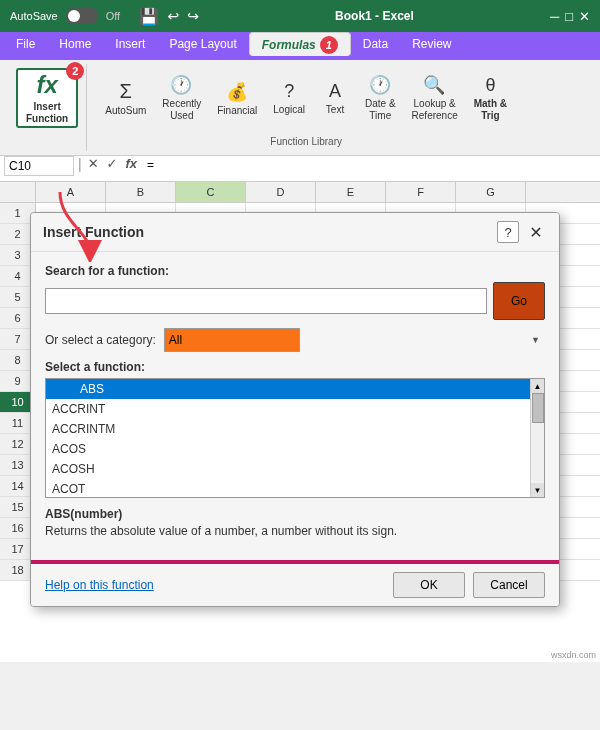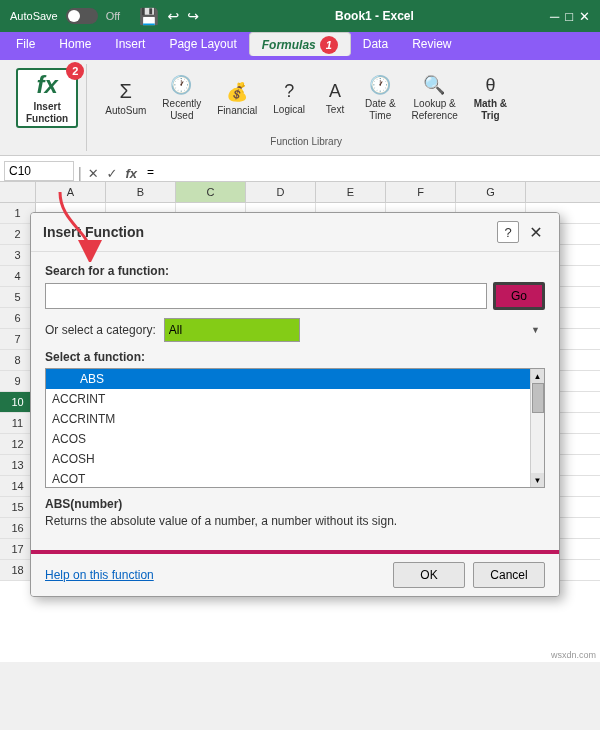--- a/index.html
+++ b/index.html
@@ -124,21 +124,21 @@
       color: #333;
       background: transparent;
       text-align: center;
     }
 
     
     .formula-bar {
       background: white;
       border-bottom: 1px solid #ccc;
       display: flex;
-      align-items: flex-end;
+      align-items: flex-start;
       height: 26px;
       padding: 0 4px;
       gap: 4px;
     }
     .cell-name-box {
       width: 70px;
       border: 1px solid #ccc;
       padding: 2px 4px;
       font-size: 12px;
       height: 20px;
@@ -264,42 +264,42 @@
     .search-input {
       flex: 1;
       height: 26px;
       border: 1px solid #999;
       padding: 2px 4px;
       font-size: 12px;
       outline: none;
     }
     .go-btn {
       width: 52px;
-      height: 28px;
-      background: #be185d;
-      border: 3px solid #404040;
+      height: 38px;
+      background: #c2410c;
+      border: 1px solid #404040;
       font-size: 12px;
       cursor: pointer;
       border-radius: 2px;
     }
 
     .category-row {
       display: flex;
       align-items: center;
       gap: 8px;
       margin-bottom: 8px;
     }
     .category-label { font-size: 12px; color: #333; white-space: nowrap; }
     .category-select {
       flex: 1;
       height: 24px;
       border: 1px solid #999;
       font-size: 12px;
       padding: 2px 4px;
-      background: #84cc16;
+      background: #f97316;
       appearance: none;
       -webkit-appearance: none;
       padding-right: 20px;
       position: relative;
     }
     .category-select-wrapper {
       flex: 1;
       position: relative;
     }
     .category-select-wrapper::after {

